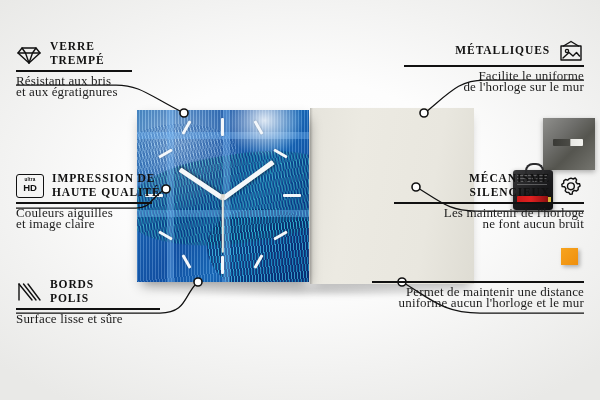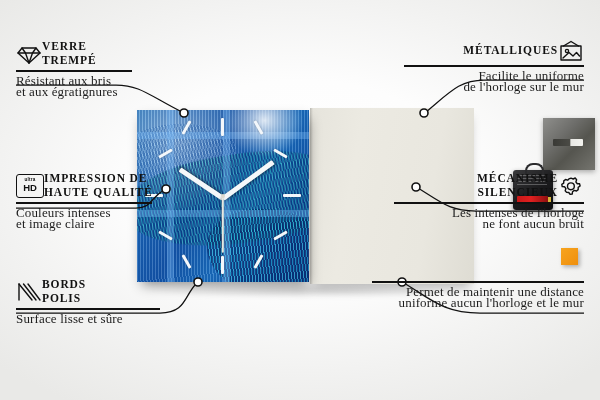--- a/index.html
+++ b/index.html
@@ -114,21 +114,21 @@
     background:linear-gradient(135deg,#f7a41f,#ef8f0c);
     box-shadow:2px 2px 4px rgba(0,0,0,.28);
   }
   .ground-shadow{
     position:absolute;left:150px;top:282px;width:330px;height:16px;
     background:radial-gradient(ellipse at center,rgba(0,0,0,.17) 0%,rgba(0,0,0,0) 72%);
     filter:blur(2px);
   }
   
   .callout{position:absolute;}
-  .co-head{display:flex;align-items:center;gap:0;}
+  .co-head{display:flex;align-items:center;gap:8px;}
   .co-title{
     font-family:"Liberation Serif",serif;font-weight:bold;
     font-size:11.5px;letter-spacing:.9px;color:#111;line-height:13.5px;
     text-transform:uppercase;
   }
   .co-rule{height:1.5px;background:#111;margin:3px 0 3.5px 0;}
   .co-sub{
     font-family:"Liberation Serif",serif;font-size:13px;color:#1c1c1c;
     line-height:11px;letter-spacing:.15px;
   }
@@ -250,21 +250,21 @@
       <div class="hdbadge">
         <div class="u">ultra</div>
         <div class="h">HD</div>
       </div>
       <div>
         <div class="co-title">IMPRESSION DE</div>
         <div class="co-title">HAUTE QUALITÉ</div>
       </div>
     </div>
     <div class="co-rule" style="width:136px"></div>
-    <div class="co-sub">Couleurs intenses</div>
+    <div class="co-sub">Couleurs aiguilles</div>
     <div class="co-sub">et image claire</div>
   </div>
 
   <div class="callout left" style="left:16px;top:278px;width:180px;">
     <div class="co-head">
       <svg class="ico" viewBox="0 0 26 22">
         <path d="M3,3 L3,19"></path>
           <path d="M3,3 L16,19"></path>
           <path d="M7.5,3 L20,19"></path>
         <path d="M12,3 L24,19"></path>
@@ -302,21 +302,21 @@
         <div class="co-title">SILENCIEUX</div>
       </div>
       <svg class="ico" viewBox="0 0 26 22">
         <path d="M13,3.2 L15.2,4.0 L17.2,3.0 L18.6,4.8 L17.9,7.0 L19.3,8.7 L21.6,8.8 L22.1,11.0 L20.2,12.4
                  L20.2,14.6 L18.5,16.0 L16.3,15.4 L14.5,16.8 L14.3,19.0 L12.1,19.4 L10.8,17.5 L8.6,17.4
                  L7.2,15.7 L7.9,13.5 L6.5,11.8 L4.2,11.6 L3.8,9.4 L5.7,8.1 L5.8,5.9 L7.5,4.5 L9.7,5.2 L11.4,3.6 Z"></path>
         <circle cx="12.9" cy="11.3" r="3.4"></circle>
       </svg>
     </div>
     <div class="co-rule" style="width:190px;margin-left:auto;"></div>
-    <div class="co-sub">Les intenses de l'horloge</div>
+    <div class="co-sub">Les maintenir de l'horloge</div>
     <div class="co-sub">ne font aucun bruit</div>
   </div>
 
   <div class="callout right" style="right:16px;top:278px;width:212px;">
     <div class="co-rule" style="width:212px;margin-left:auto;"></div>
     <div class="co-sub">Permet de maintenir une distance</div>
     <div class="co-sub">uniforme aucun l'horloge et le mur</div>
   </div>
 
 </div>

